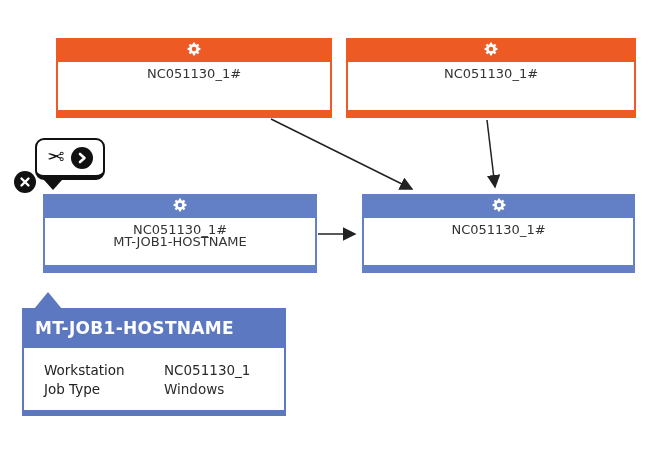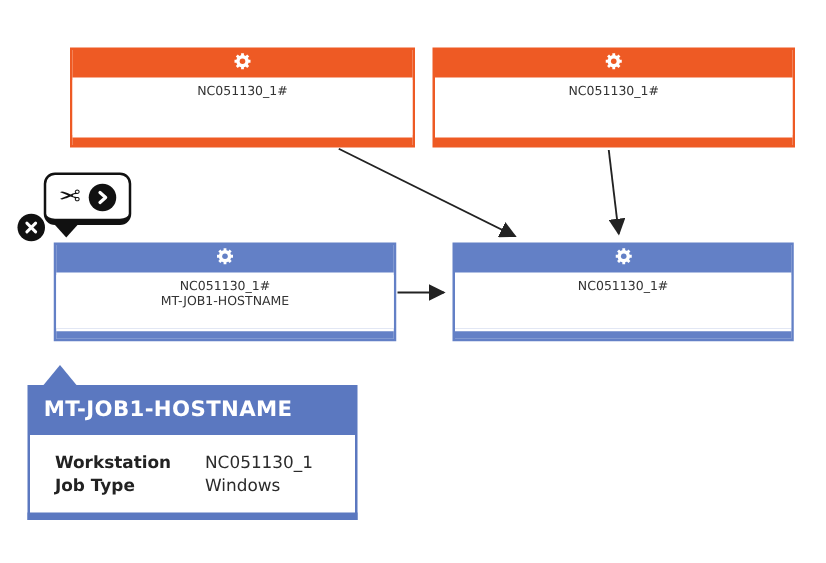--- a/index.html
+++ b/index.html
@@ -13,21 +13,21 @@
 
   
   .node{position:absolute;display:flex;flex-direction:column;background:#fff;}
   .node.orange{border:2px solid var(--orange);}
   .node.blue{border:2px solid var(--blue);}
   .node-header{height:24px;display:flex;align-items:center;justify-content:center;
     border-bottom:2px solid #fff;}
   .node.orange .node-header{background:var(--orange);}
   .node.blue .node-header{background:var(--blue);}
   .node-body{flex:1;background:#fff;text-align:center;padding-top:4px;
-    font-size:10px;line-height:12px;color:var(--ink);}
+    font-size:13px;line-height:12px;color:var(--ink);}
   .node-footer{height:8px;border-top:2px solid #fff;}
   .node.orange .node-footer{background:var(--orange);}
   .node.blue .node-footer{background:var(--blue);}
   .tex{background-image:radial-gradient(rgba(255,255,255,.22) 1px,transparent 1px);
     background-size:3px 3px;}
   .orange .gear-hole{fill:var(--orange);}
   .blue .gear-hole{fill:var(--blue);}
 
   
   .arrows{position:absolute;left:0;top:0;pointer-events:none;}
@@ -51,21 +51,21 @@
   .tooltip-caret{position:absolute;left:34px;top:292px;width:0;height:0;
     border-left:14px solid transparent;border-right:14px solid transparent;
     border-bottom:17px solid var(--tooltip-blue);z-index:2;}
   .tooltip-header{height:40px;line-height:40px;background:var(--tooltip-blue);
     color:#fff;font-weight:bold;font-size:17px;letter-spacing:.3px;padding-left:13px;
     white-space:nowrap;}
   .tooltip-body{background:#fff;border:2px solid var(--tooltip-blue);
     border-top:none;border-bottom:6px solid var(--tooltip-blue);
     padding:13px 8px 11px 20px;}
   .tooltip-row{font-size:13.5px;line-height:19px;color:#2b2b2b;white-space:nowrap;}
-  .tooltip-row .lbl{display:inline-block;width:120px;font-weight:bold;color:#222;}
+  .tooltip-row .lbl{display:inline-block;width:120px;font-weight:normal;color:#222;}
 </style>
 </head>
 <body>
 
 <div class="canvas">
 
   <div class="node orange" style="left:56px;top:38px;width:276px;height:80px;">
     <div class="node-header tex">
       <span>
         <svg width="16" height="16" viewBox="0 0 20 20">

